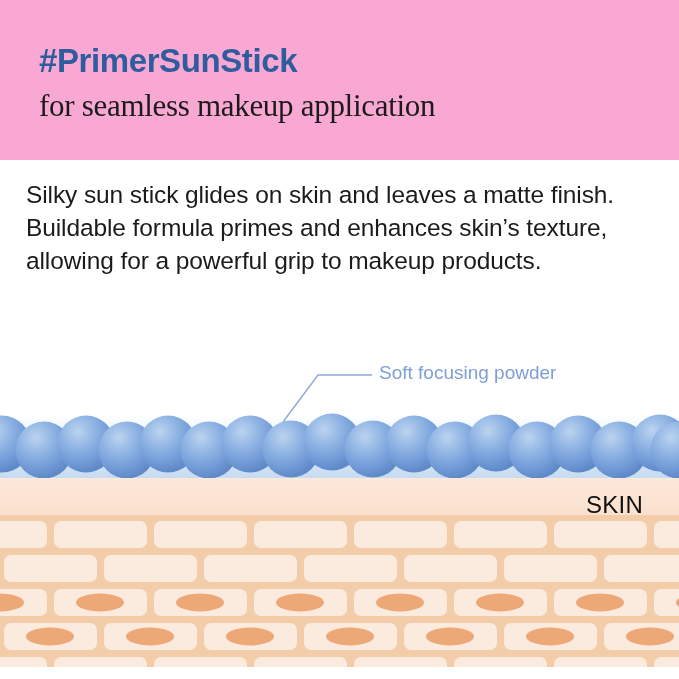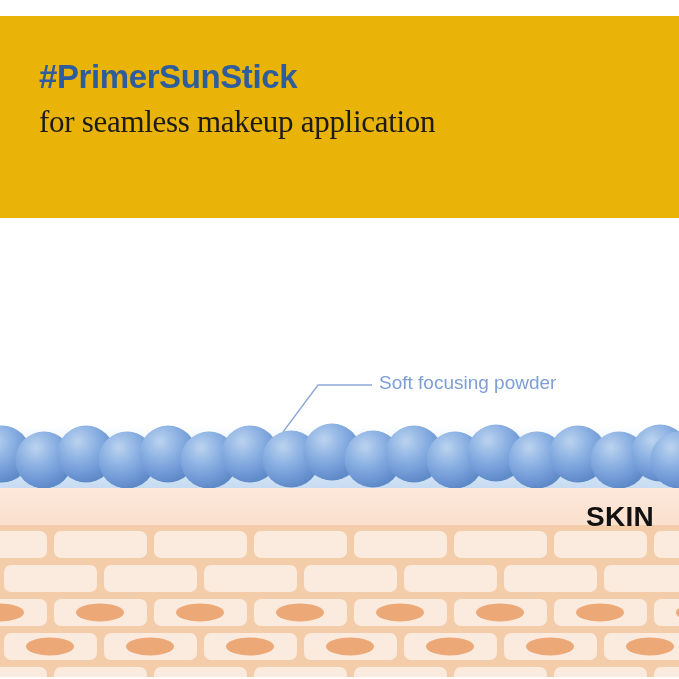--- a/index.html
+++ b/index.html
@@ -14,24 +14,24 @@
     position: relative;
     width: 679px;
     height: 679px;
     overflow: hidden;
     background: #ffffff;
   }
 
   
   #header-band {
     position: absolute;
-    left: 0; top: 16px;
+    left: 0; top: 0;
     width: 679px;
-    height: 202px;
-    background: #eab308;
+    height: 160px;
+    background: #f9a8d4;
   }
   #headline-hashtag {
     position: absolute;
     left: 39px;
     top: 42px;
     font-size: 33px;
     font-weight: bold;
     letter-spacing: -0.4px;
     color: #2e5d9e;
     white-space: nowrap;
@@ -57,21 +57,21 @@
     font-size: 24.5px;
     line-height: 33px;
     letter-spacing: -0.1px;
     color: #1b1b1b;
   }
 
   
   #diagram {
     position: absolute;
     left: 0;
-    top: 338px;
+    top: 328px;
     width: 679px;
     height: 339px;
     overflow: hidden;
     background: #ffffff;
   }
   #diagram-svg {
     position: absolute;
     left: 0; top: 0;
     display: block;
   }
@@ -80,37 +80,38 @@
     left: 379px;
     top: 34px;
     font-size: 19px;
     color: #7e9ed6;
     white-space: nowrap;
   }
   #skin-label {
     position: absolute;
     left: 586px;
     top: 163px;
-    font-size: 28px;
-    font-weight: bold;
+    font-size: 24px;
+    font-weight: normal;
     letter-spacing: 0.3px;
     color: #111111;
     white-space: nowrap;
   }
 </style>
 </head>
 <body>
 
 <div id="page">
 
   <div id="header-band">
     <div id="headline-hashtag">#PrimerSunStick</div>
     <div id="headline-sub">for seamless makeup application</div>
   </div>
 
+  <div id="body-copy">Silky sun stick glides on skin and leaves a matte finish. Buildable formula primes and enhances skin’s texture, allowing for a powerful grip to makeup products.</div>
 
   <div id="diagram">
 
     <svg id="diagram-svg" width="679" height="339" viewBox="0 0 679 339">
       <defs>
         <radialGradient id="beadGrad" cx="36%" cy="28%" r="72%">
           <stop offset="0%" stop-color="#bcd3ef"></stop>
           <stop offset="42%" stop-color="#8fb4e4"></stop>
           <stop offset="78%" stop-color="#7099d6"></stop>
           <stop offset="100%" stop-color="#5f8ac8"></stop>

